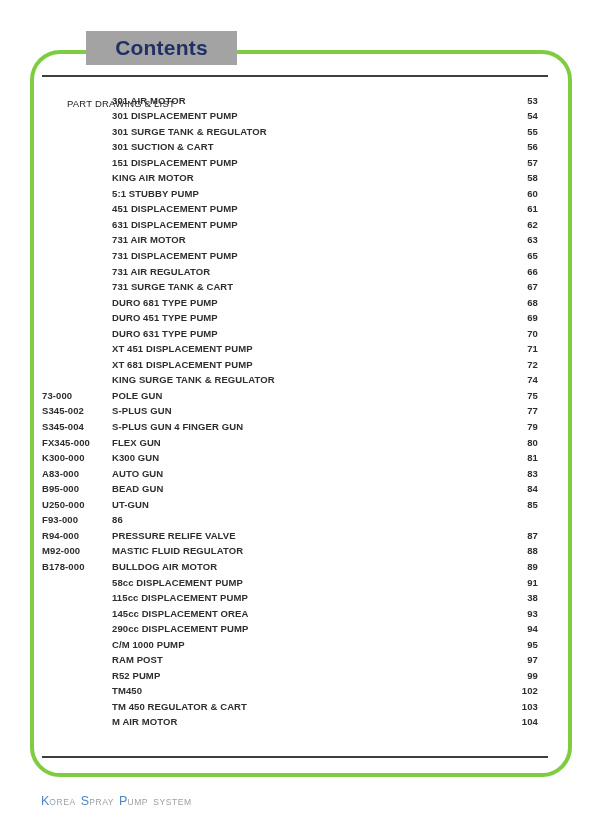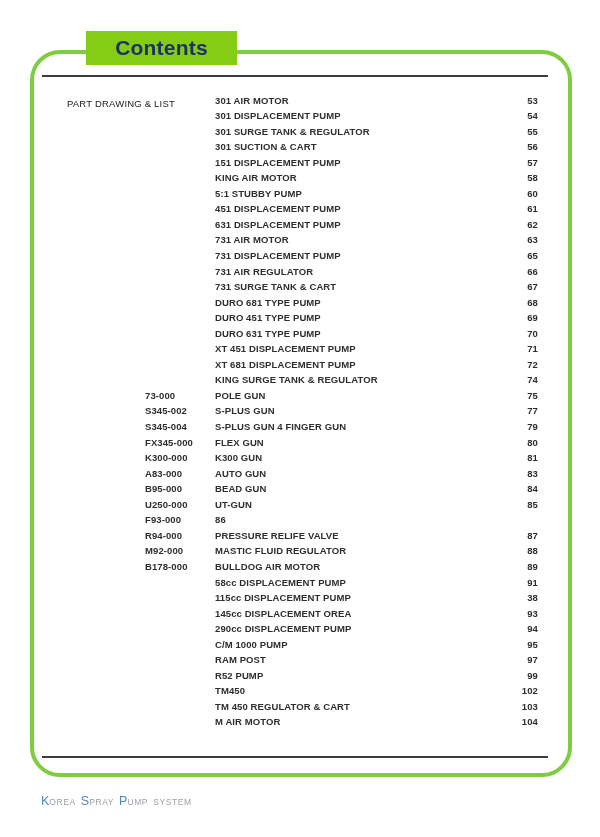--- a/index.html
+++ b/index.html
@@ -11,21 +11,21 @@
     -webkit-font-smoothing:antialiased;
   }
   .frame{
     position:absolute;left:30px;top:50px;width:542px;height:727px;
     box-sizing:border-box;
     border:4px solid #7ECC3F;
     border-radius:30px;
   }
   .title-box{
     position:absolute;left:86px;top:31px;width:151px;height:34px;
-    background:#84cc16;
+    background:#a3a3a3;
     display:flex;align-items:center;justify-content:center;
   }
   .title-box .title{
     font-size:21px;font-weight:bold;color:#1F3066;letter-spacing:0.2px;
   }
   .rule{
     position:absolute;left:42px;width:506px;height:2px;background:#3d3d3d;
   }
   .rule-top{top:75px;}
   .rule-bottom{top:756px;}
@@ -34,21 +34,21 @@
     font-size:9.5px;font-weight:normal;color:#1c1c1c;letter-spacing:0.2px;padding-left:27px;
   }
   .toc{
     position:absolute;left:42px;top:90px;width:496px;
   }
   .toc-row{
     height:15.55px;display:flex;align-items:flex-end;
     font-size:9.5px;font-weight:600;color:#2e2e2e;letter-spacing:0.1px;
     white-space:nowrap;
   }
-  .toc-code{width:70px;margin-left:103px;flex:0 0 auto;}
+  .toc-code{width:70px;flex:0 0 auto;}
   .toc-label{flex:1 1 auto;}
   .toc-page{flex:0 0 auto;text-align:right;}
   .footer{
     position:absolute;left:41px;top:794px;
     display:flex;align-items:baseline;
   }
   .footer .word{margin-right:5px;display:flex;align-items:baseline;}
   .footer .initial{font-size:12.5px;color:#4D87C7;}
   .footer .rest{font-size:8.5px;color:#9b9fa3;letter-spacing:0.6px;}
 </style>

